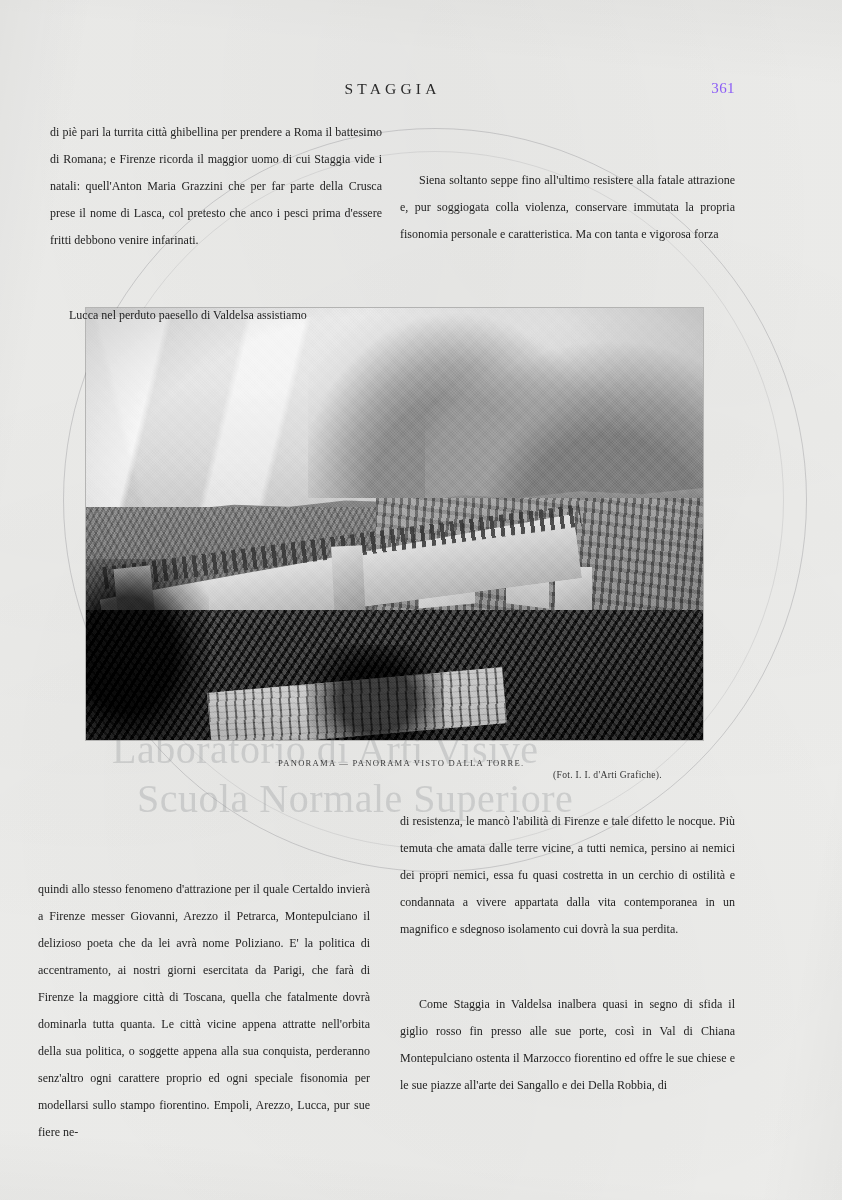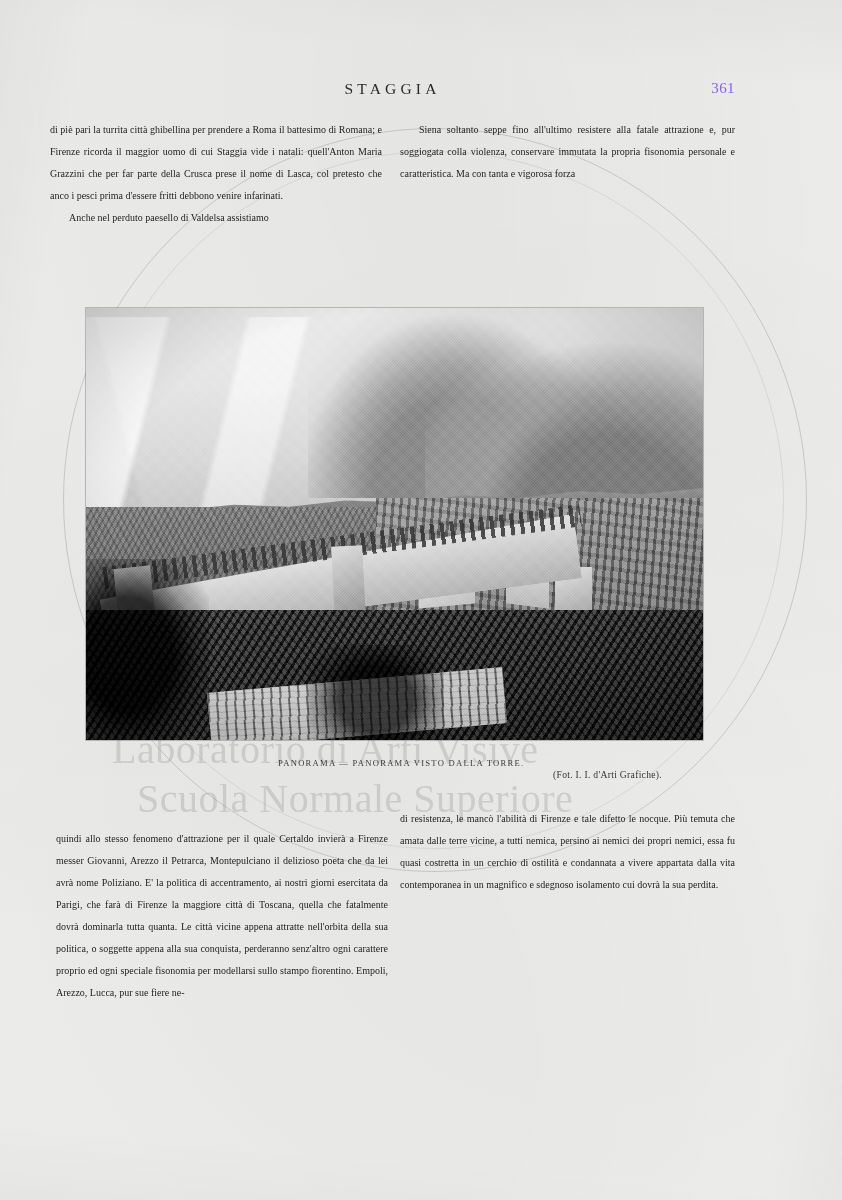--- a/index.html
+++ b/index.html
@@ -50,32 +50,32 @@
     font-size:15.5px;letter-spacing:4.2px;color:#2a2a2a;
   }
   #head-page{
     position:absolute;right:0;top:0;
     font-size:15px;color:#8b5cf6;letter-spacing:.4px;
   }
 
   
   .col{
     position:absolute;z-index:6;
-    font-size:10px;line-height:22px;
+    font-size:12px;line-height:27px;
     color:#232323;text-align:justify;
     text-justify:inter-word;
     -webkit-hyphens:none;hyphens:none;
   }
   #col-top-left{left:50px;top:119px;width:332px;}
   #col-top-right{left:400px;top:119px;width:335px;}
-  #col-bot-left{left:56px;top:828px;width:332px;}
+  #col-bot-left{left:38px;top:828px;width:332px;}
   #col-bot-right{left:400px;top:808px;width:335px;}
   .col p{margin:0;}
   .col p.indent{text-indent:19px;}
-  .col p:last-child{text-align:justify;}
+  .col p:last-child{text-align:justify;margin-top:48px;}
 
   
   #plate{
     position:absolute;left:86px;top:308px;width:617px;height:432px;z-index:5;
     overflow:hidden;background:#8e8e8c;
     box-shadow:0 0 0 1px rgba(90,90,90,.35);
     filter:grayscale(100%) contrast(108%);
   }
   #plate .ly{position:absolute;}
 
@@ -179,21 +179,21 @@
   <div class="wm-text" id="wm-line1">Laboratorio di Arti Visive</div>
   <div class="wm-text" id="wm-line2">Scuola Normale Superiore</div>
 
   <div id="header">
     <div id="head-title">STAGGIA</div>
     <div id="head-page">361</div>
   </div>
 
   <div class="col" id="col-top-left">
     <p>di piè pari la turrita città ghibellina per prendere a Roma il battesimo di Romana; e Firenze ricorda il maggior uomo di cui Staggia vide i natali: quell'Anton Maria Grazzini che per far parte della Crusca prese il nome di Lasca, col pretesto che anco i pesci prima d'essere fritti debbono venire infarinati.</p>
-    <p class="indent">Anche nel perduto paesello di Valdelsa assistiamo</p>
+    <p class="indent">Lucca nel perduto paesello di Valdelsa assistiamo</p>
   </div>
 
   <div class="col" id="col-top-right">
     <p class="indent">Siena soltanto seppe fino all'ultimo resistere alla fatale attrazione e, pur soggiogata colla violenza, conservare immutata la propria fisonomia personale e caratteristica. Ma con tanta e vigorosa forza</p>
   </div>
 
   <div id="plate">
     <div class="ly" id="ph-sky"></div>
     <div class="ly" id="ph-haze"></div>
     <div class="ly" id="ph-hill-dark"></div>
@@ -219,15 +219,16 @@
 
   <div id="caption">PANORAMA — PANORAMA VISTO DALLA TORRE.</div>
   <div id="credit">(Fot. I. I. d'Arti Grafiche).</div>
 
   <div class="col" id="col-bot-left">
     <p>quindi allo stesso fenomeno d'attrazione per il quale Certaldo invierà a Firenze messer Giovanni, Arezzo il Petrarca, Montepulciano il delizioso poeta che da lei avrà nome Poliziano. E' la politica di accentramento, ai nostri giorni esercitata da Parigi, che farà di Firenze la maggiore città di Toscana, quella che fatalmente dovrà dominarla tutta quanta. Le città vicine appena attratte nell'orbita della sua politica, o soggette appena alla sua conquista, perderanno senz'altro ogni carattere proprio ed ogni speciale fisonomia per modellarsi sullo stampo fiorentino. Empoli, Arezzo, Lucca, pur sue fiere ne-</p>
   </div>
 
   <div class="col" id="col-bot-right">
     <p>di resistenza, le mancò l'abilità di Firenze e tale difetto le nocque. Più temuta che amata dalle terre vicine, a tutti nemica, persino ai nemici dei propri nemici, essa fu quasi costretta in un cerchio di ostilità e condannata a vivere appartata dalla vita contemporanea in un magnifico e sdegnoso isolamento cui dovrà la sua perdita.</p>
+    <p class="indent">Come Staggia in Valdelsa inalbera quasi in segno di sfida il giglio rosso fin presso alle sue porte, così in Val di Chiana Montepulciano ostenta il Marzocco fiorentino ed offre le sue chiese e le sue piazze all'arte dei Sangallo e dei Della Robbia, di</p>
   </div>
 
 </div>
 
 </body></html>

